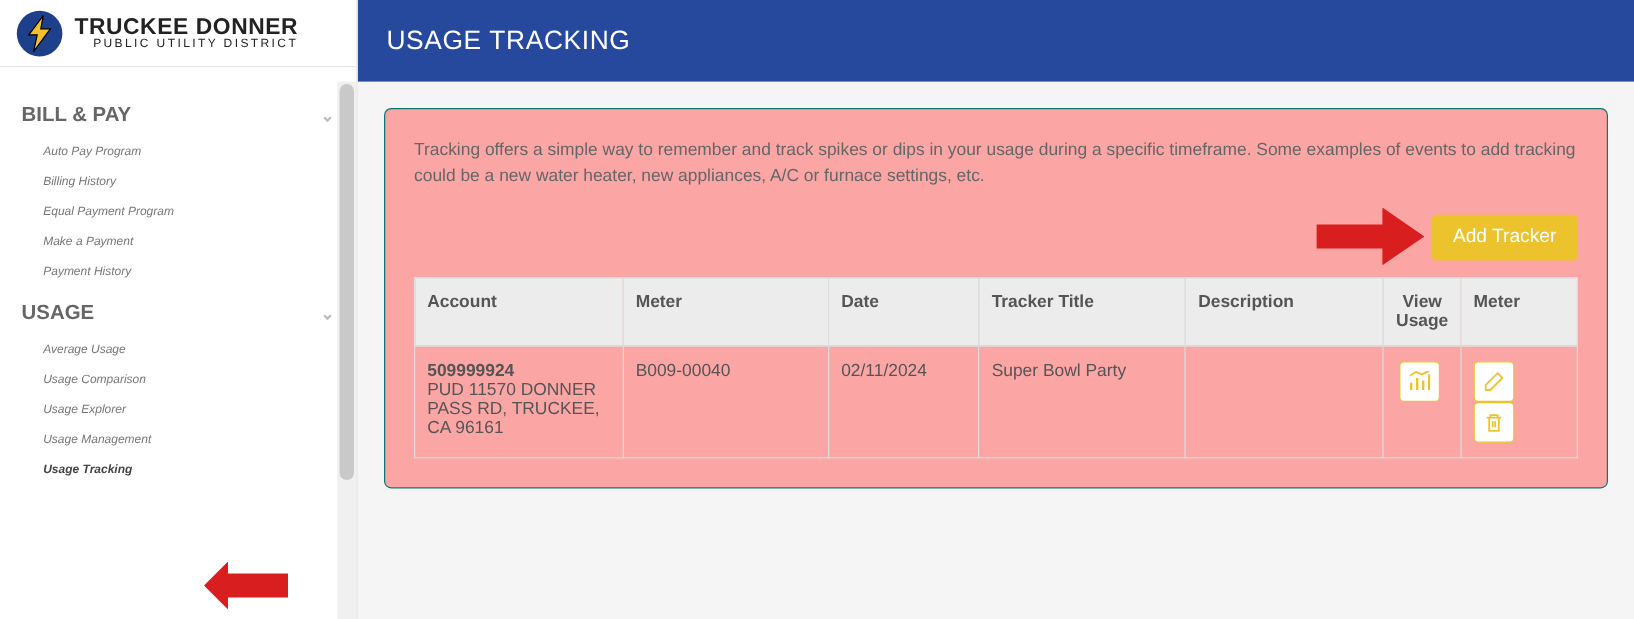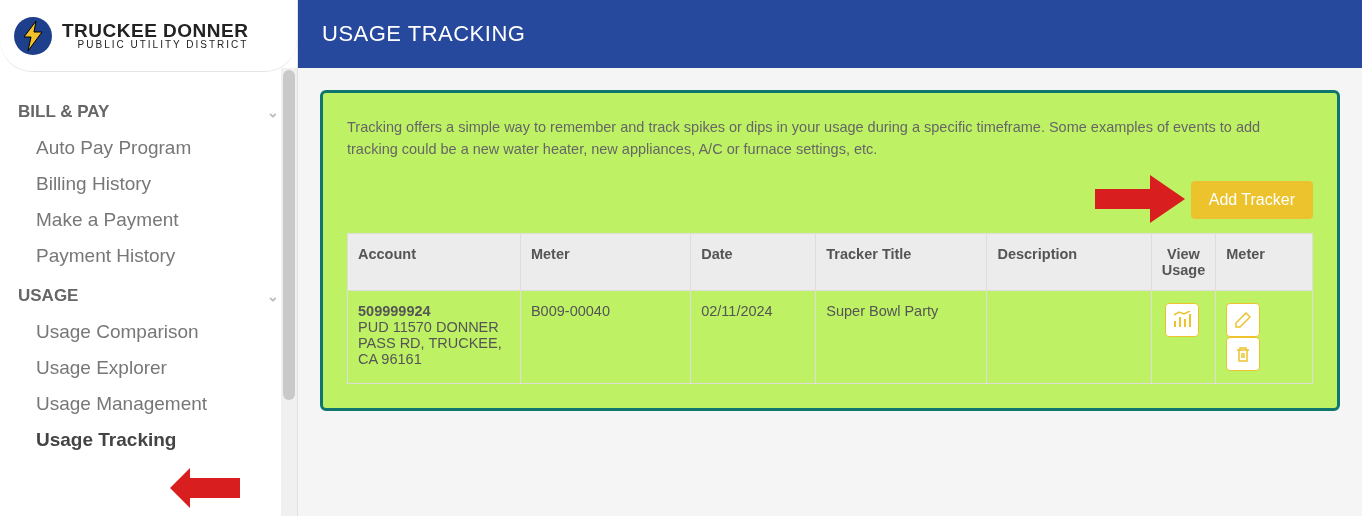--- a/index.html
+++ b/index.html
@@ -18,22 +18,21 @@
     border-right: 1px solid #e0e0e0;
     display: flex;
     flex-direction: column;
     position: relative;
   }
   .logo-area {
     display: flex;
     align-items: center;
     padding: 10px 14px;
     border-bottom: 1px solid #e5e5e5;
-    height: 72px;
-    border-radius: 32px;
+    height: 56px;
   }
   .logo-circle {
     width: 38px; height: 38px;
     border-radius: 50%;
     background: #1d3f8c;
     position: relative;
     margin-right: 10px;
     flex-shrink: 0;
   }
   .logo-circle svg { position: absolute; top: 2px; left: 4px; }
@@ -47,23 +46,24 @@
     align-items: center;
     padding: 12px 18px 8px 18px;
     font-weight: 600;
     font-size: 17px;
     color: #666;
     cursor: pointer;
     gap: 25px;
   }
   .nav-item {
     padding: 7px 18px 7px 36px;
-    font-size: 19px;
+    font-size: 10px;
     color: #777;
     cursor: pointer;
+    font-style: italic;
   }
   .nav-item.active { font-weight: 700; color: #444; }
   .chev { color: #bbb; font-size: 14px; transform: rotate(180deg); }
   .scrollbar-fake {
     position: absolute;
     right: 0; top: 68px;
     width: 16px; height: 448px;
     background: #f0f0f0;
   }
   .scrollbar-thumb {
@@ -86,22 +86,22 @@
     font-weight: 400;
     letter-spacing: 0.5px;
     height: 68px;
     display: flex;
     align-items: center;
   }
   .content {
     padding: 22px;
   }
   .card {
-    background: #bef264;
-    border: 3px solid #0f766e;
+    background: #fca5a5;
+    border: 1px solid #0f766e;
     border-radius: 6px;
     padding: 24px;
   }
   .intro {
     font-size: 14.5px;
     line-height: 1.5;
     color: #666;
     margin-bottom: 20px;
   }
   .action-row {
@@ -180,27 +180,29 @@
     </div>
   </div>
 
   <div class="nav">
     <div class="nav-group-header">
       <span>BILL &amp; PAY</span>
       <span class="chev">⌃</span>
     </div>
     <div class="nav-item">Auto Pay Program</div>
     <div class="nav-item">Billing History</div>
+    <div class="nav-item">Equal Payment Program</div>
     <div class="nav-item">Make a Payment</div>
     <div class="nav-item">Payment History</div>
 
     <div class="nav-group-header">
       <span>USAGE</span>
       <span class="chev">⌃</span>
     </div>
+    <div class="nav-item">Average Usage</div>
     <div class="nav-item">Usage Comparison</div>
     <div class="nav-item">Usage Explorer</div>
     <div class="nav-item">Usage Management</div>
     <div class="nav-item active">Usage Tracking</div>
   </div>
 
   <svg class="arrow-side" width="70" height="40" viewBox="0 0 70 40">
     <path class="arrow" d="M70 10 L20 10 L20 0 L0 20 L20 40 L20 30 L70 30 Z"></path>
   </svg>
 

